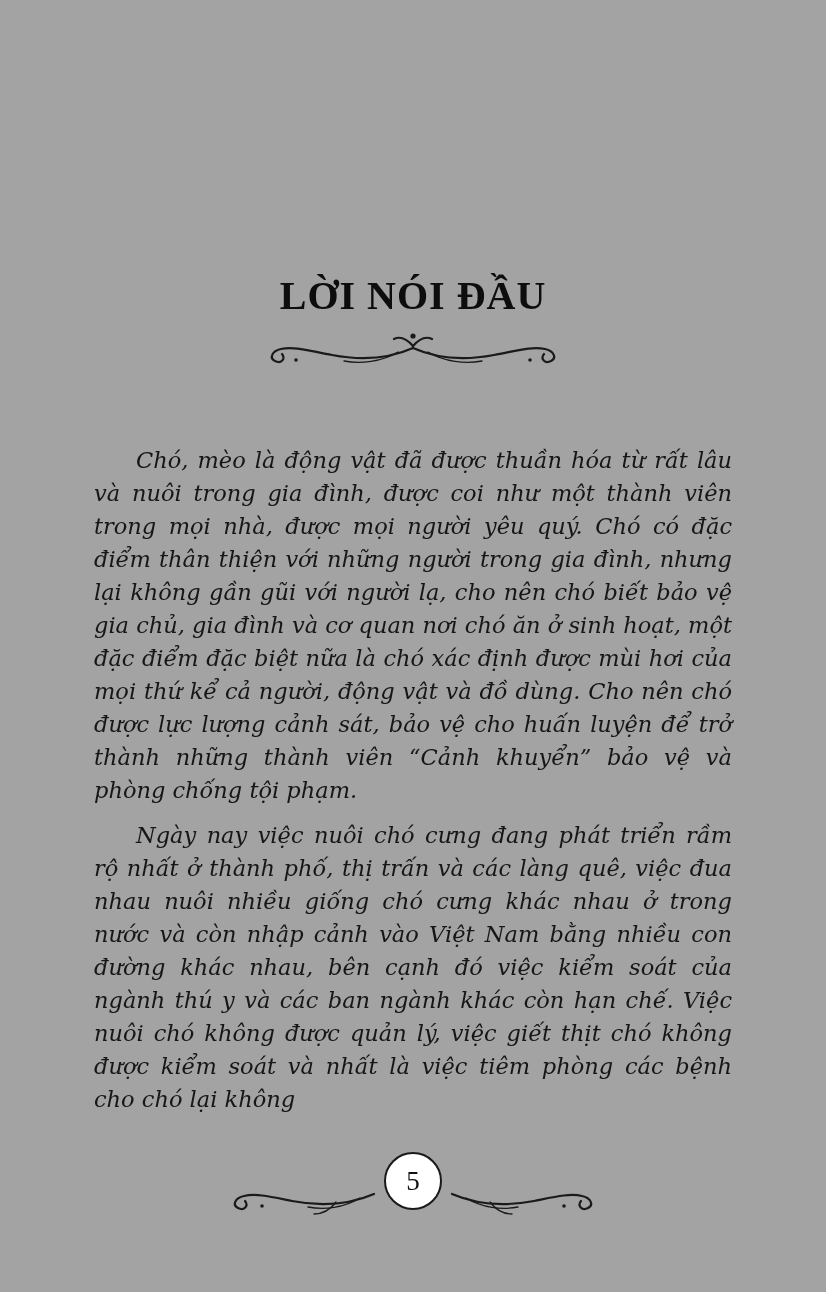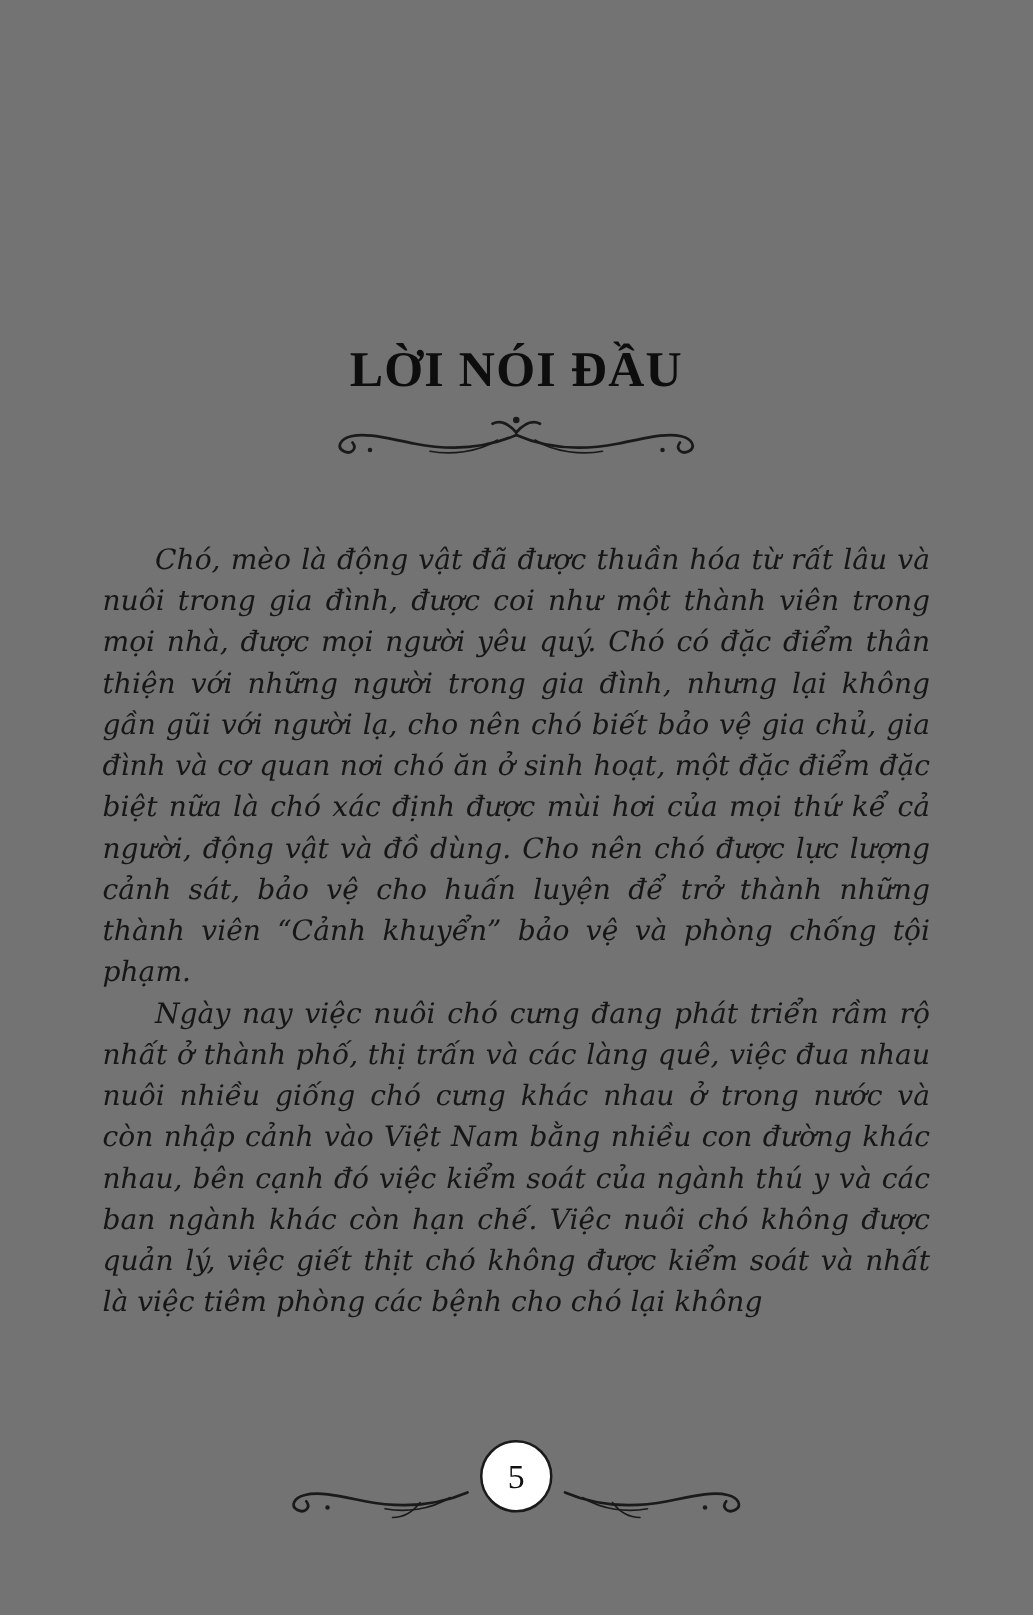--- a/index.html
+++ b/index.html
@@ -4,21 +4,21 @@
 <style>
   html, body {
     margin: 0;
     padding: 0;
     background: #ffffff;
   }
   .page {
     position: relative;
     width: 826px;
     height: 1292px;
-    background: #737373;
+    background: #a3a3a3;
     overflow: hidden;
     font-family: "DejaVu Serif", serif;
     color: #1a1a1a;
   }
   .title {
     position: absolute;
     top: 272px;
     left: 0;
     right: 0;
     margin: 0;
@@ -41,21 +41,21 @@
     top: 432px;
     left: 82px;
     width: 662px;
     font-style: italic;
     font-size: 22.5px;
     line-height: 33px;
     text-align: justify;
     color: #161616;
   }
   .body-text p {
-    margin: 0;
+    margin: 12px;
     text-indent: 42px;
   }
   .footer {
     position: absolute;
     top: 1152px;
     left: 0;
     right: 0;
     display: flex;
     justify-content: center;
     align-items: flex-start;

